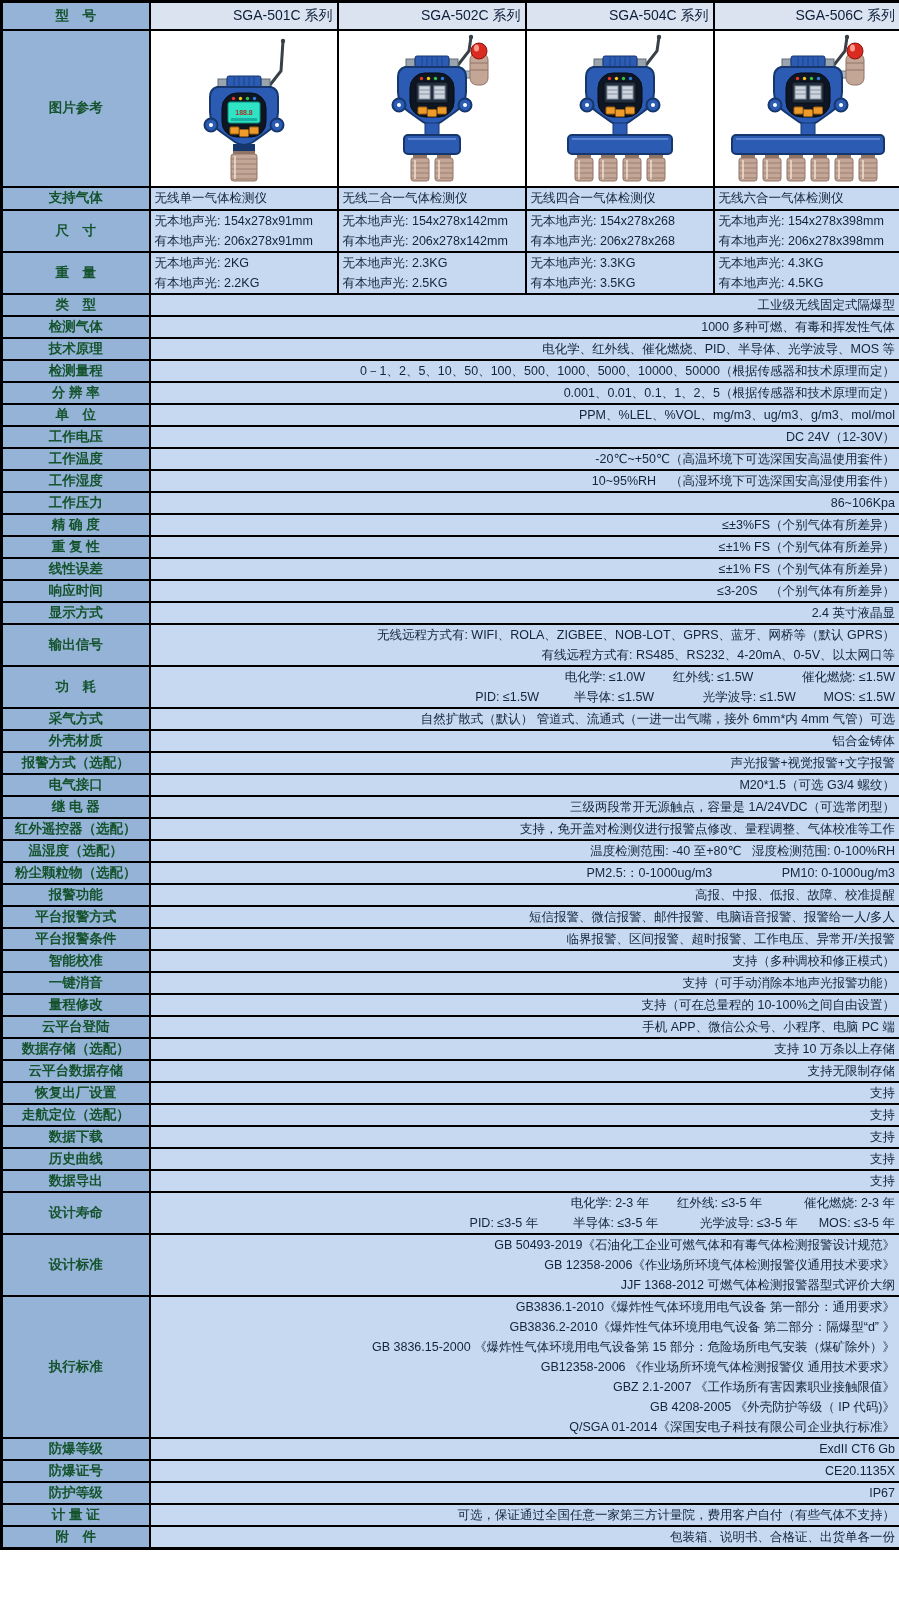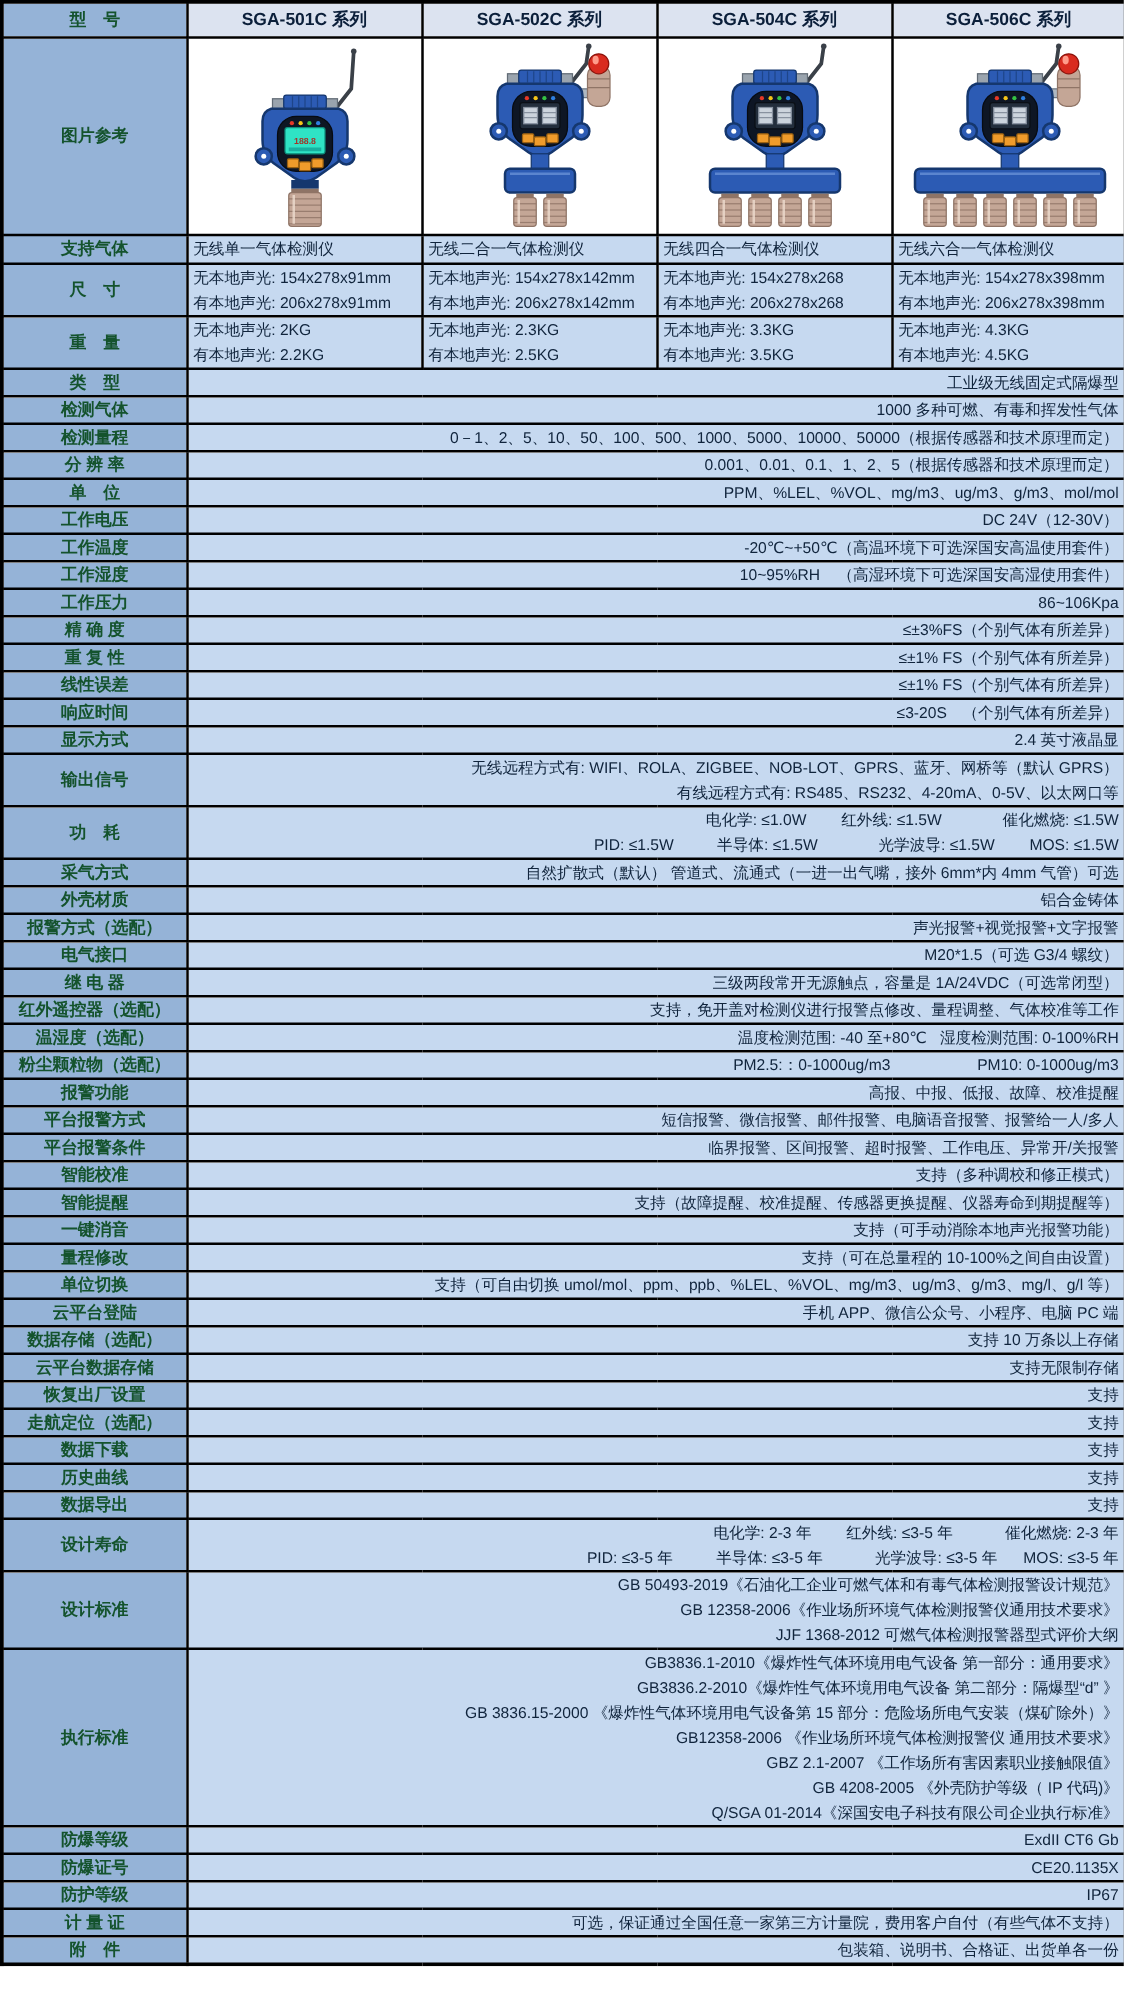--- a/index.html
+++ b/index.html
@@ -2,21 +2,21 @@
 <html style="--label_bg: #95B3D7; --header_bg: #DCE3F0; --value_bg: #C6D9F0; --text: #10243c; --border: #000000; --device_blue: #2C5BB4; --device_blue_dark: #15376E; --brass: #C4A696; --brass_dark: #8F7466; --beacon_red: #D92B1F; --screen_teal: #2FE3C5;"><head>
 <meta charset="utf-8">
 <style>
   *{box-sizing:border-box}
   html,body{margin:0;padding:0;background:#fff}
   body{width:899px;font-family:"Liberation Sans","DejaVu Sans",sans-serif}
   table{border-collapse:collapse;width:899px;table-layout:fixed;border:3px solid #000}
   td{border:2px solid #000;padding:0 4px;color:var(--text,#10243c);vertical-align:middle;overflow:hidden}
   td.lbl{background:var(--label_bg,#95B3D7);font-weight:bold;text-align:center;
          font-size:13.5px;color:#14532d;white-space:pre-wrap}
-  td.hdr{background:var(--header_bg,#DCE3F0);font-weight:bold;text-align:center;font-size:14px;color:#0b1f3a}
+  td.hdr{background:var(--header_bg,#DCE3F0);font-weight:normal;text-align:right;font-size:14px;color:#0b1f3a}
   td.ctr{background:var(--value_bg,#C6D9F0);font-size:12.5px}
   td.val{background:var(--value_bg,#C6D9F0);text-align:right;font-size:12.5px;padding-left:9px}
   td.imgcell{background:#fff;text-align:center;padding:0}
   .line{line-height:18px;padding:1px 0;white-space:pre-wrap}
   tr.r-header td{height:28px}
   tr.r-image td{height:153px}
   tr.r-support td{height:23px}
   tr.r-two td{height:41px}
 </style>
 </head>
@@ -360,20 +360,26 @@
           <div class="line">工业级无线固定式隔爆型</div>
         </td>
       </tr>
       <tr>
         <td class="lbl">检测气体</td>
         <td class="val" colspan="4">
           <div class="line">1000 多种可燃、有毒和挥发性气体</div>
         </td>
       </tr>
       <tr>
+        <td class="lbl">技术原理</td>
+        <td class="val" colspan="4">
+          <div class="line">电化学、红外线、催化燃烧、PID、半导体、光学波导、MOS 等</div>
+        </td>
+      </tr>
+      <tr>
         <td class="lbl">检测量程</td>
         <td class="val" colspan="4">
           <div class="line">0－1、2、5、10、50、100、500、1000、5000、10000、50000（根据传感器和技术原理而定）</div>
         </td>
       </tr>
       <tr>
         <td class="lbl">分 辨 率</td>
         <td class="val" colspan="4">
           <div class="line">0.001、0.01、0.1、1、2、5（根据传感器和技术原理而定）</div>
         </td>
@@ -518,41 +524,29 @@
           <div class="line">临界报警、区间报警、超时报警、工作电压、异常开/关报警</div>
         </td>
       </tr>
       <tr>
         <td class="lbl">智能校准</td>
         <td class="val" colspan="4">
           <div class="line">支持（多种调校和修正模式）</div>
         </td>
       </tr>
       <tr>
-        <td class="lbl">智能提醒</td>
-        <td class="val" colspan="4">
-          <div class="line">支持（故障提醒、校准提醒、传感器更换提醒、仪器寿命到期提醒等）</div>
-        </td>
-      </tr>
-      <tr>
         <td class="lbl">一键消音</td>
         <td class="val" colspan="4">
           <div class="line">支持（可手动消除本地声光报警功能）</div>
         </td>
       </tr>
       <tr>
         <td class="lbl">量程修改</td>
         <td class="val" colspan="4">
           <div class="line">支持（可在总量程的 10-100%之间自由设置）</div>
-        </td>
-      </tr>
-      <tr>
-        <td class="lbl">单位切换</td>
-        <td class="val" colspan="4">
-          <div class="line">支持（可自由切换 umol/mol、ppm、ppb、%LEL、%VOL、mg/m3、ug/m3、g/m3、mg/l、g/l 等）</div>
         </td>
       </tr>
       <tr>
         <td class="lbl">云平台登陆</td>
         <td class="val" colspan="4">
           <div class="line">手机 APP、微信公众号、小程序、电脑 PC 端</div>
         </td>
       </tr>
       <tr>
         <td class="lbl">数据存储（选配）</td>

